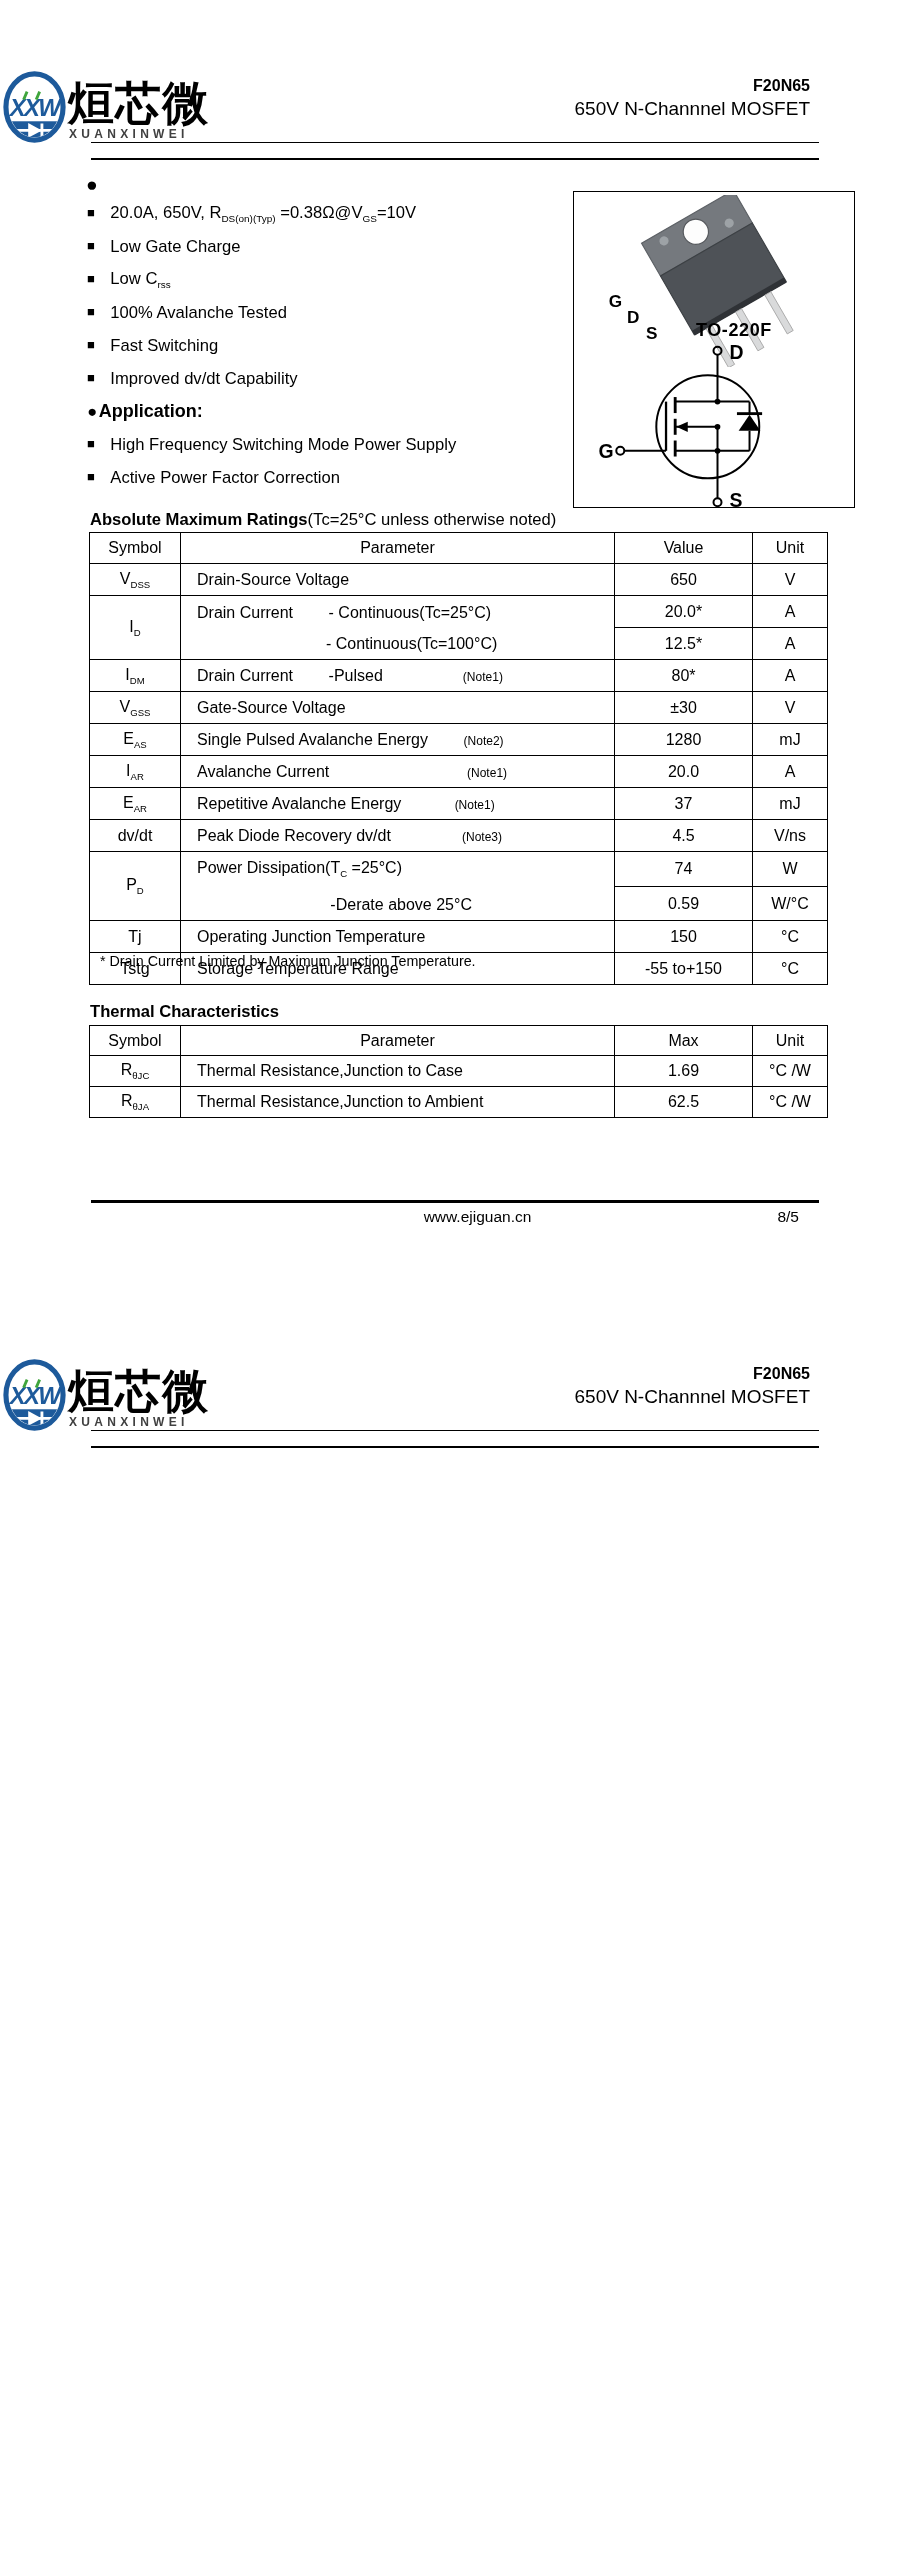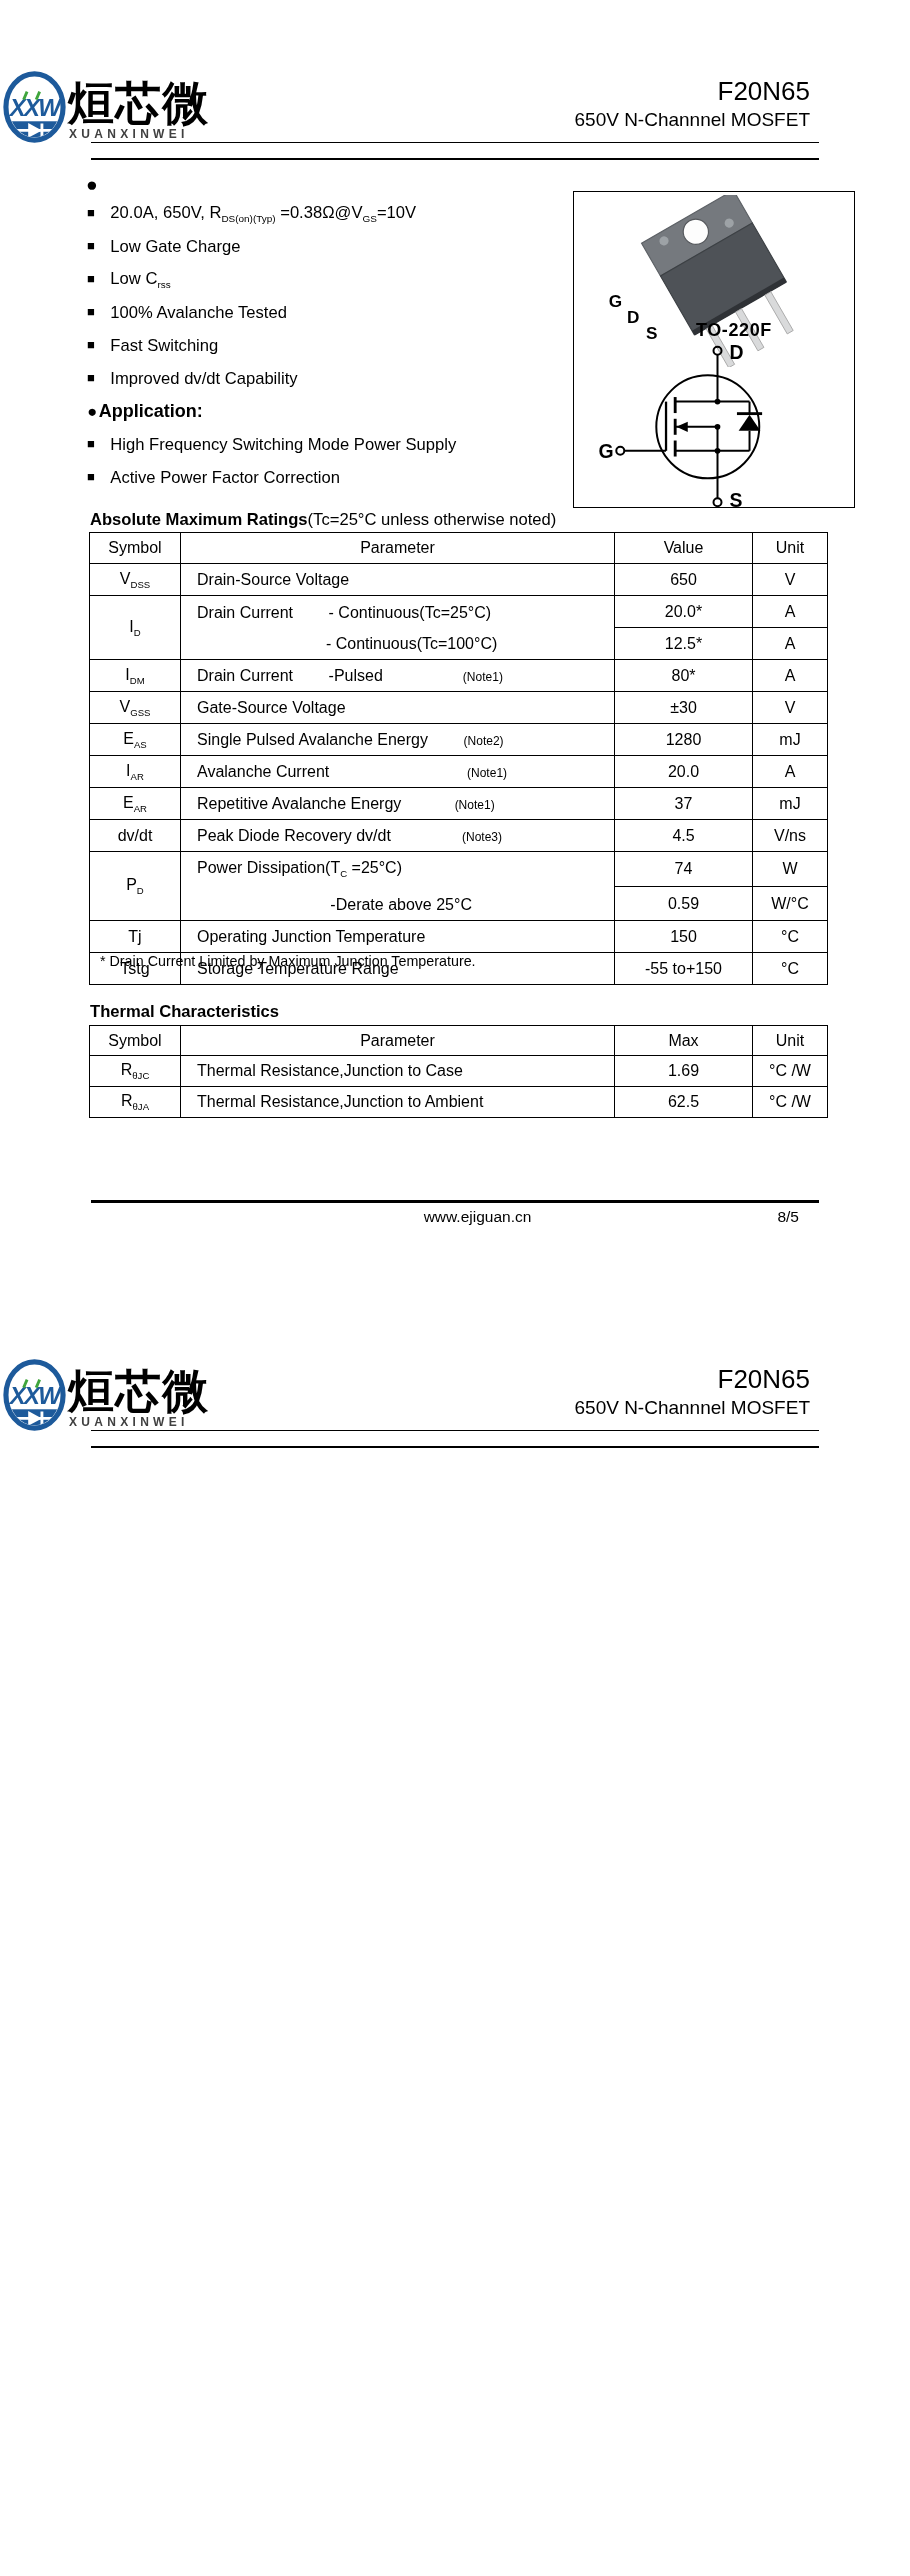--- a/index.html
+++ b/index.html
@@ -7,21 +7,21 @@
   body { width:910px; height:2576px; position:relative; font-family:"Liberation Sans", sans-serif; color:#000; }
   .page { position:absolute; left:0; width:910px; height:1288px; overflow:hidden; background:#fff; }
   #page1 { top:0; } #page2 { top:1288px; }
 
   
   .logo-wrap { position:absolute; left:160; top:70px; width:413px; height:103px;padding-left:46px; }
   .logo-mark { position:absolute; left:3.4px; top:1.1px; }
   .logo-cn { position:absolute; left:68px; top:10.3px; font-size:46px; font-weight:700; letter-spacing:1.1px; font-family:"DejaVu Sans", sans-serif; line-height:1; }
   .logo-en { position:absolute; left:69px; top:57px; font-size:12px; font-weight:600; letter-spacing:4.3px; color:#404040; }
   .title-block { position:absolute; right:100px; top:77px; text-align:right; }
-  .part-number { font-size:26px; font-weight:400; line-height:1.1; }
+  .part-number { font-size:16px; font-weight:700; line-height:1.1; }
   .part-subtitle { font-size:19px; margin-top:3.4px; }
   .rule { position:absolute; left:91px; width:728px; background:#000; }
   .rule-thin { top:142px; height:1.1px; }
   .rule-thick { top:158px; height:2.3px; }
 
   
   .top-bullet { position:absolute; left:86px; top:173px; font-size:19.5px; }
   .features-col { position:absolute; left:87px; top:197px; width:493px; }
   .feat { display:flex; align-items:center; height:33px; font-size:16.6px; }
   .feat .sq { font-size:13px; margin-right:15.5px; margin-top:-1.1px; }

